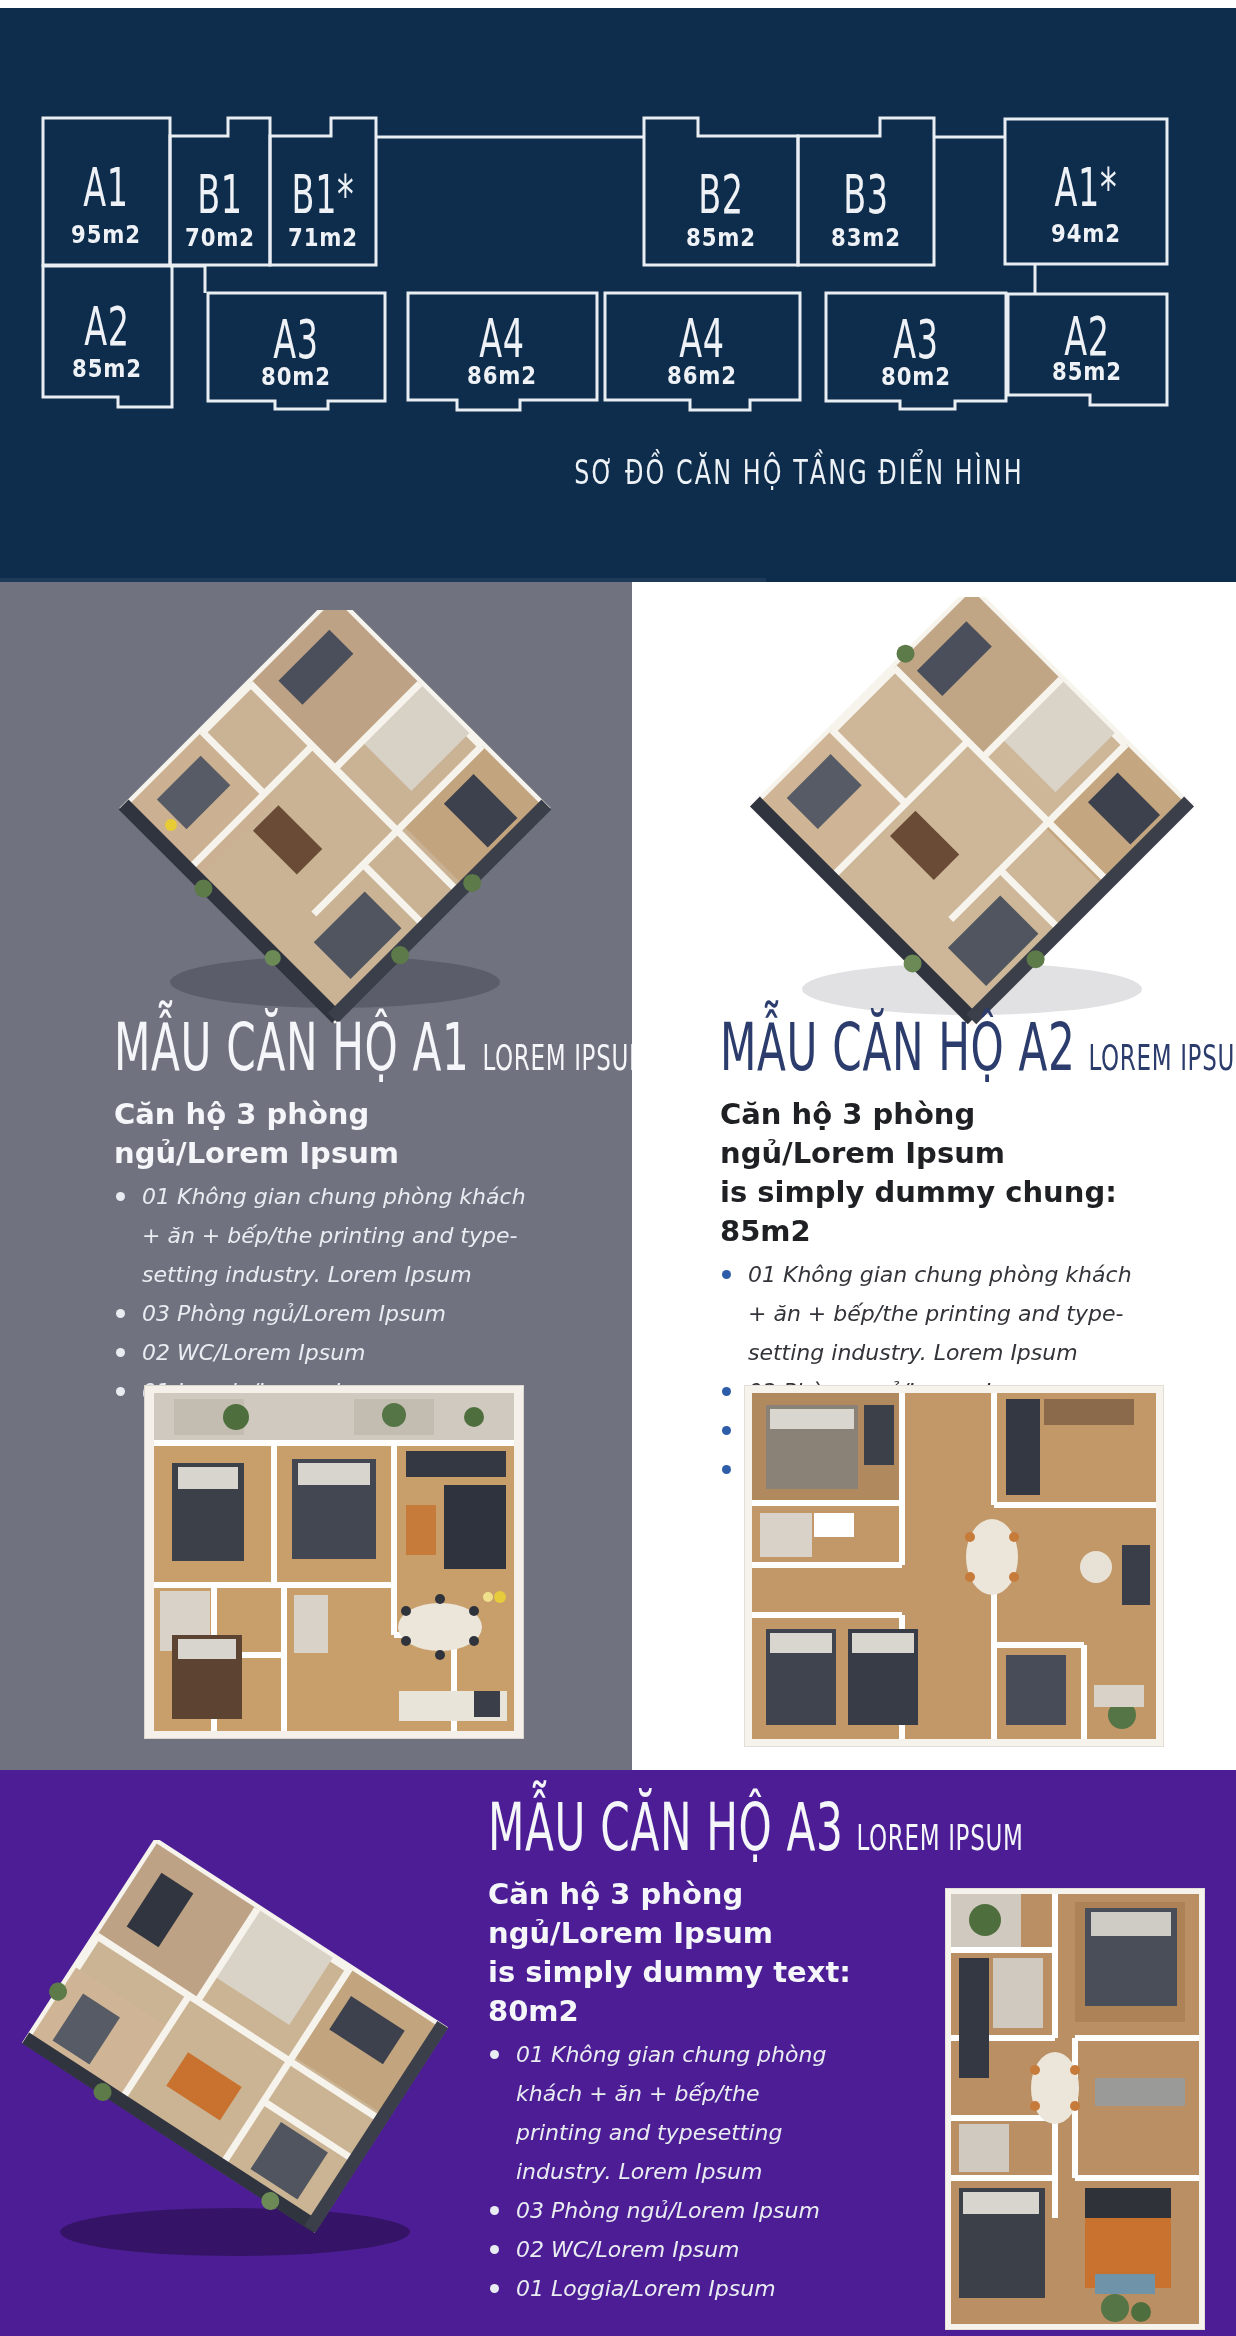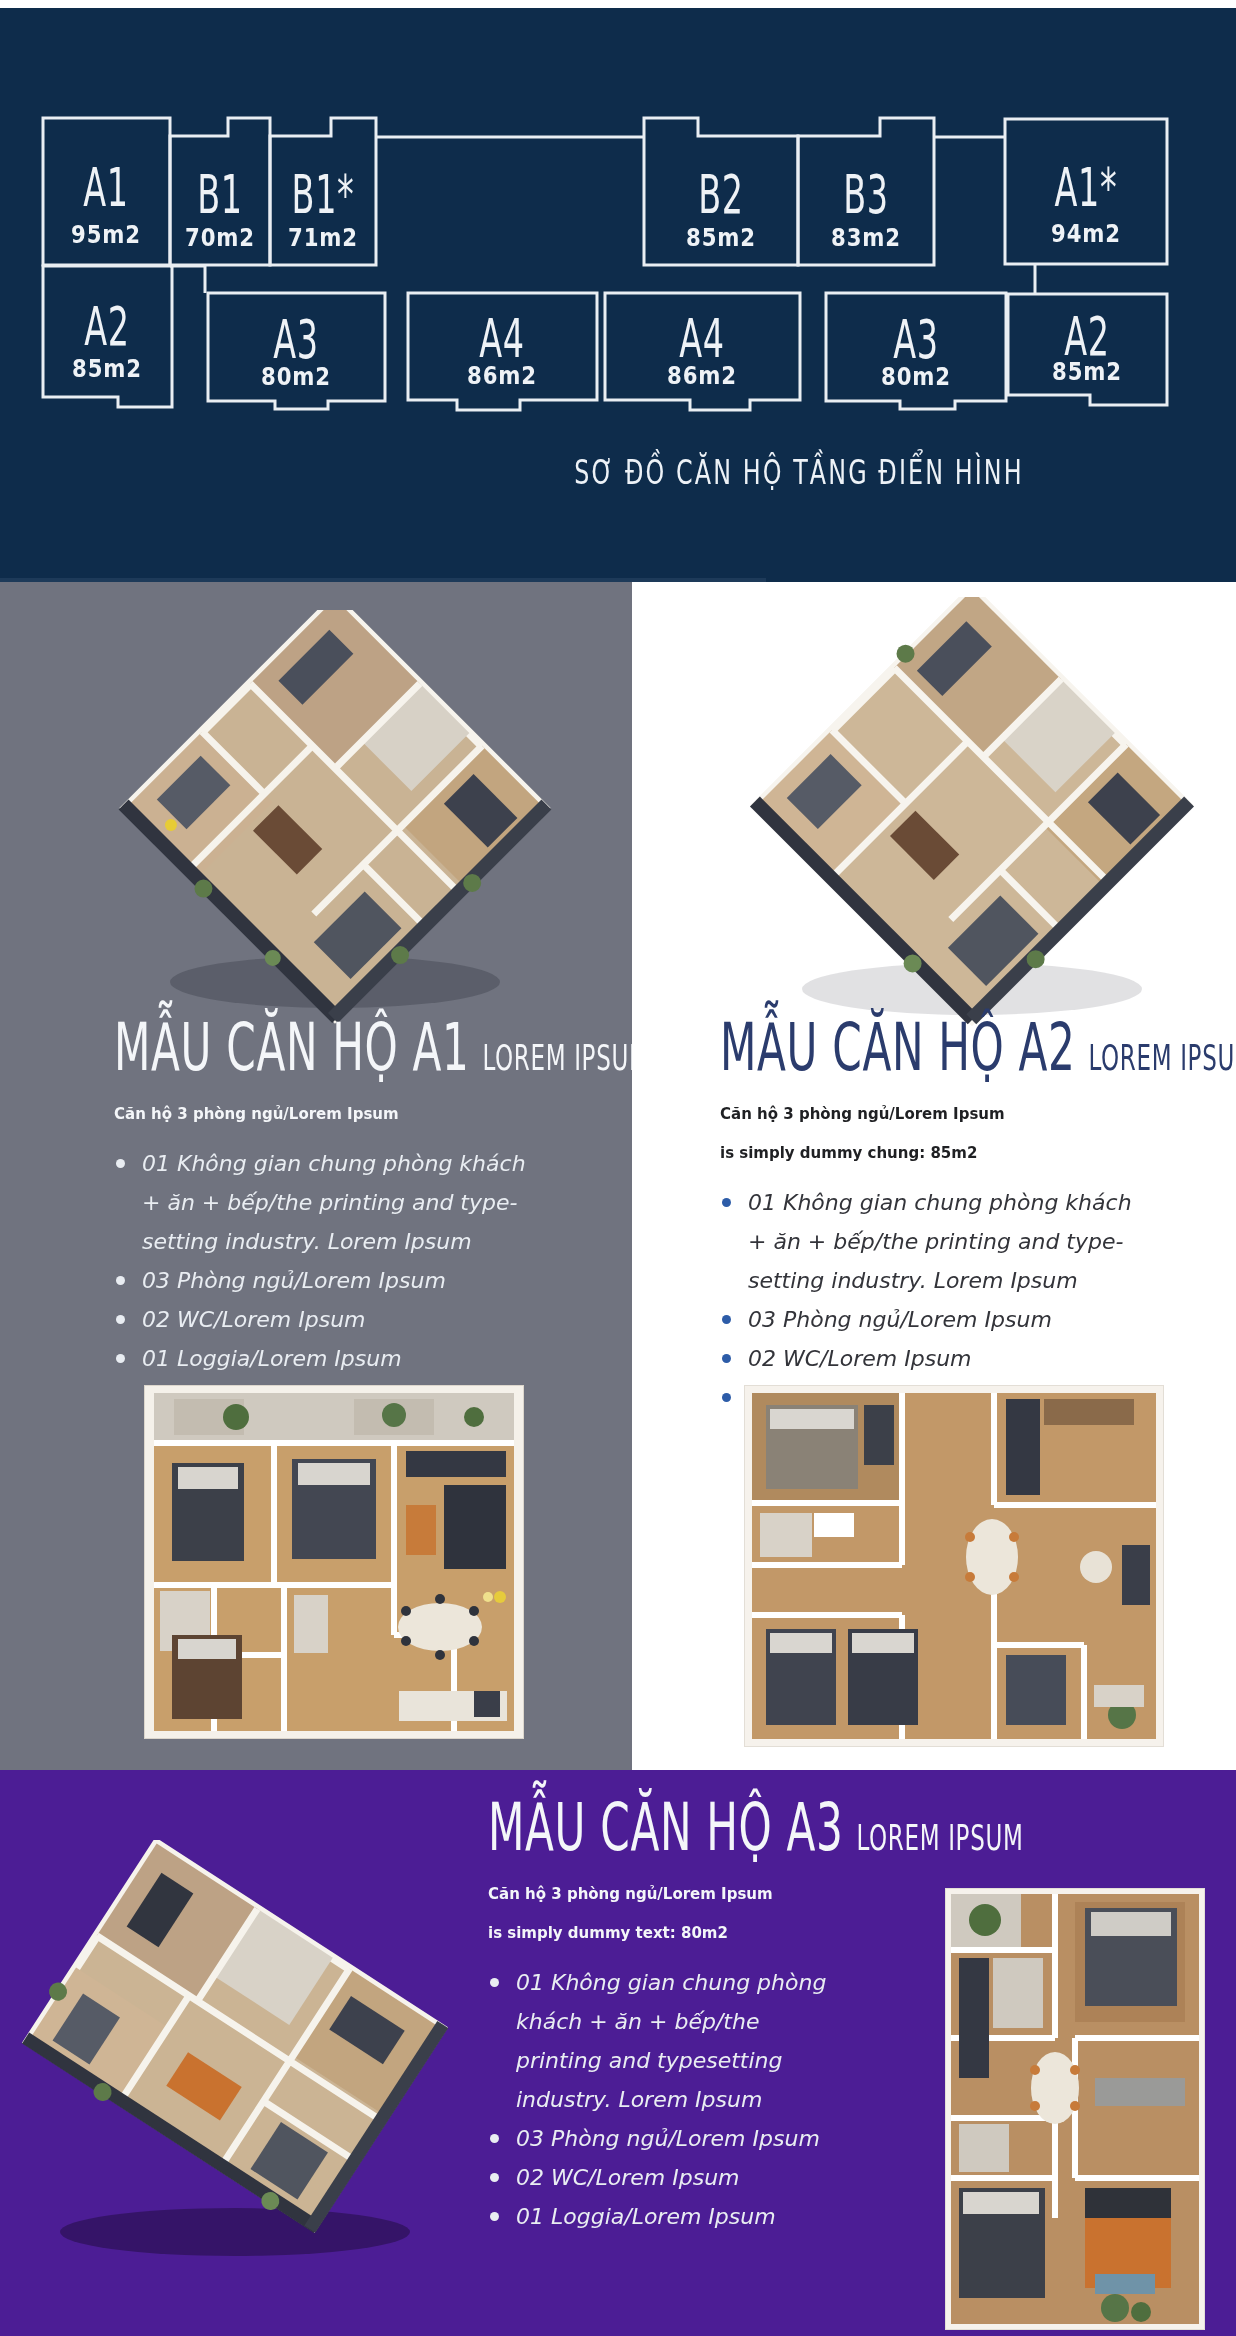--- a/index.html
+++ b/index.html
@@ -24,22 +24,22 @@
     font-size:34px;letter-spacing:3px;font-weight:400;white-space:nowrap;
   }
 
   .textblock{position:absolute;}
   .title-row{
     white-space:nowrap;transform:scaleX(0.64);transform-origin:0 80%;
     line-height:1;margin:0 0 14px 0;
   }
   .title-main{font-size:66px;font-weight:400;letter-spacing:1px;}
   .title-sub{font-size:36px;font-weight:400;margin-left:20px;letter-spacing:1px;}
-  .desc{font-weight:700;font-size:15px;line-height:39px;margin:0;}
-  ul.bullets{list-style:none;margin:10px 0 0 0;padding:0;font-style:italic;font-size:22px;line-height:39px;}
+  .desc{font-weight:700;font-size:29px;line-height:39px;margin:0;}
+  ul.bullets{list-style:none;margin:4px 0 0 0;padding:0;font-style:italic;font-size:22px;line-height:39px;}
   ul.bullets li{position:relative;padding-left:28px;}
   ul.bullets li::before{
     content:"";position:absolute;left:2px;top:15px;width:9px;height:9px;border-radius:50%;
     background:currentColor;
   }
   .light .title-main,.light .title-sub{color:#f4f6f9;}
   .light .desc{color:#f4f6f9;}
   .light ul.bullets{color:#e9edf2;}
   .dark-blue .title-main,.dark-blue .title-sub{color:#2b3c6d;}
   .dark-blue .desc{color:#1f2023;}

